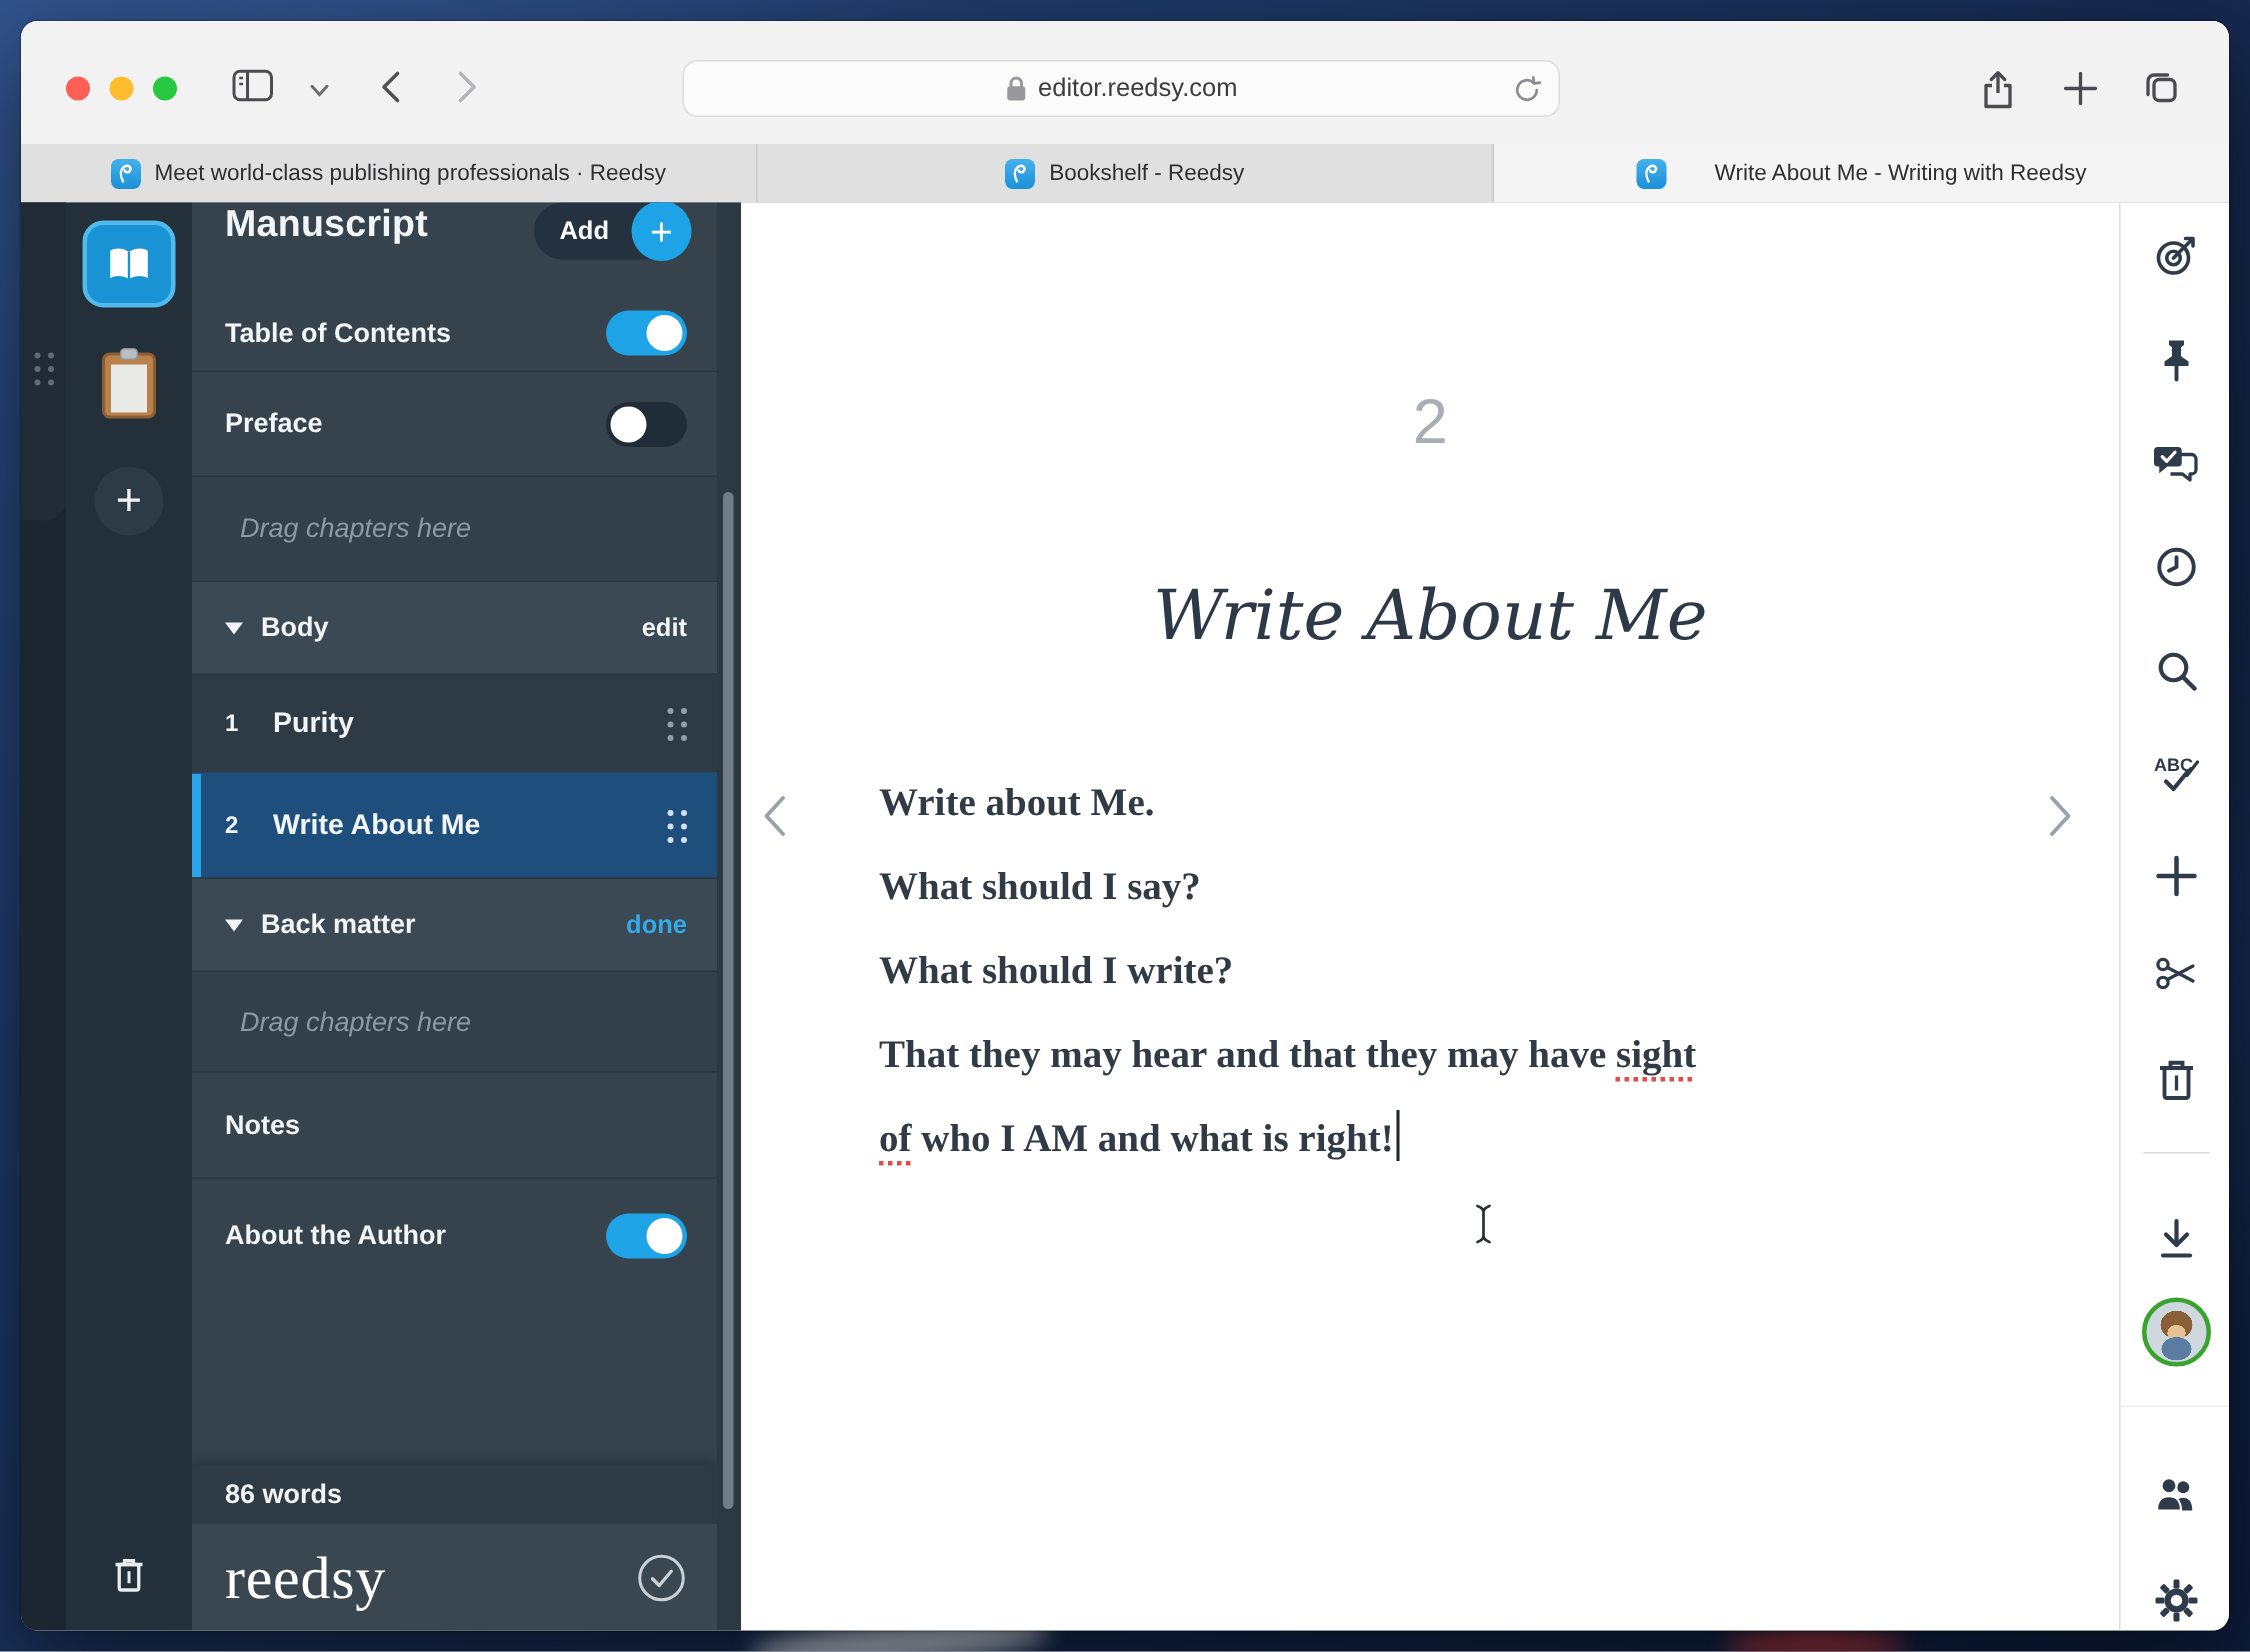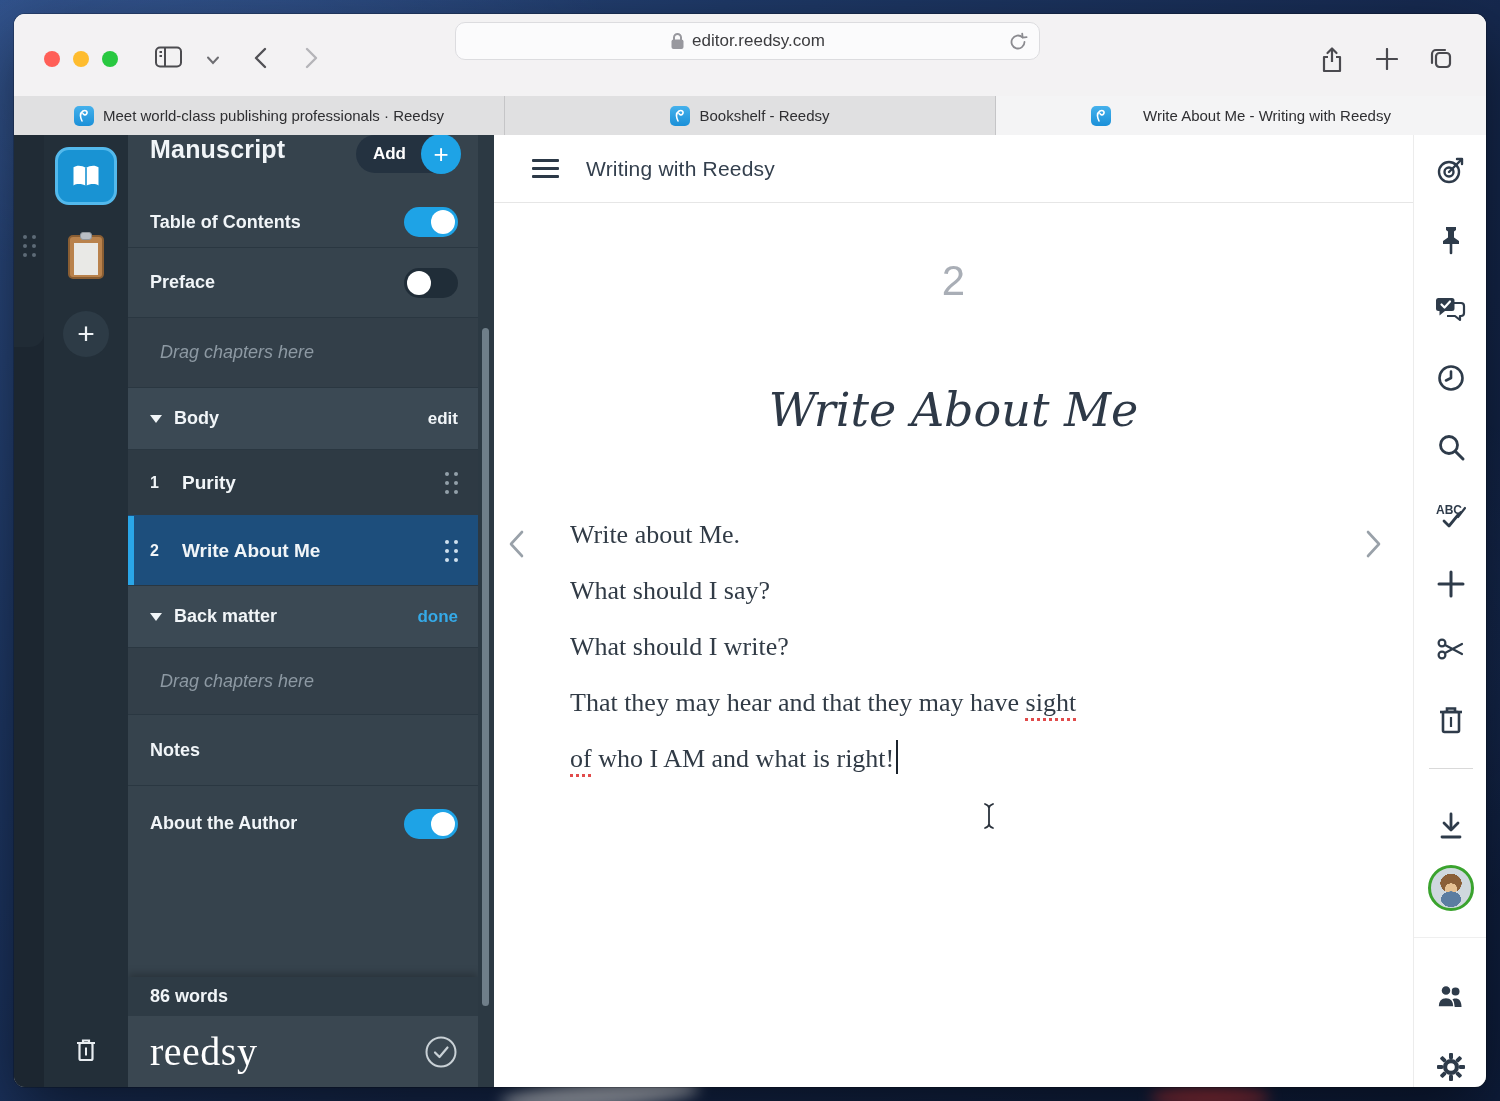--- a/index.html
+++ b/index.html
@@ -25,21 +25,21 @@
     background:#fff;
   }
 
   
   .chrome { position:relative; height:82px; background:#f3f2f3; }
   .lights { position:absolute; left:30px; top:37px; display:flex; gap:13px; }
   .light { width:16px; height:16px; border-radius:50%; }
   .chrome svg { display:block; }
   .nav-ico { position:absolute; top:32px; }
   .urlbar {
-    position:absolute; left:441px; top:8px; width:585px; height:38px;
+    position:absolute; left:441px; top:26px; width:585px; height:38px;
     background:#fbfbfc; border:1px solid #dcdcdf; border-radius:10px;
     display:flex; align-items:center; justify-content:center; gap:7px;
     color:#3c3c3f; font-size:17px;
   }
   .urlbar .reload { position:absolute; right:11px; top:9px; }
 
   
   .tabstrip { display:flex; height:39px; background:#d9d9db; }
   .tab {
     flex:1; display:flex; align-items:center; justify-content:center; gap:9px;
@@ -132,22 +132,22 @@
 
   
   .editor { flex:1; background:#fff; position:relative; }
   .ed-head { height:68px; border-bottom:1px solid #e6e6e6; display:flex; align-items:center; padding-left:38px; }
   .hamburger { width:27px; display:flex; flex-direction:column; gap:5px; }
   .hamburger i { height:3px; background:#2c3947; border-radius:1px; }
   .ed-title { margin-left:27px; font-size:21px; color:#333f4d; letter-spacing:.2px; }
   .chap-num { position:absolute; left:0; right:0; top:122px; text-align:center; font-size:42px; font-weight:300; color:#a9aeb6; }
   .chap-script { position:absolute; left:0; right:0; top:248px; text-align:center;
     font-family:"DejaVu Serif", serif; font-style:italic; font-size:46px; color:#2e3947; }
-  .prose { position:absolute; left:76px; top:372px; width:780px;
-    font-family:"Liberation Serif", serif; font-size:26px; color:#313b46; }
+  .prose { position:absolute; left:92px; top:372px; width:780px;
+    font-family:"Liberation Serif", serif; font-size:26px; color:#313b46;font-weight:bold; }
   .prose p { line-height:56px; height:56px; white-space:nowrap; }
   .miss { text-decoration:underline dotted #e14b4b 2.5px; text-underline-offset:7px; }
   .caret { display:inline-block; width:2px; height:34px; background:#1c242d; vertical-align:-7px; margin-left:2px; }
   .ibeam { position:absolute; left:487px; top:666px; }
   .nav-arrow { position:absolute; top:394px; }
   .nav-arrow.left { left:13px; } .nav-arrow.right { right:30px; }
 
   
   .tools { width:73px; background:#fff; border-left:1px solid #ececec; position:relative; }
   .tools .tico { position:absolute; left:22px; width:30px; height:30px; }
@@ -380,28 +380,20 @@
           <path d="M11 17.5 L15.5 22 L23.5 12.5" fill="none" stroke="#c9d1d6" stroke-width="2.2" stroke-linecap="round" stroke-linejoin="round"></path>
         </svg>
       </div>
     </div>
 
     <div class="scrollcol">
       <div class="thumb"></div>
     </div>
 
     <div class="editor">
-      <div class="ed-head">
-        <div class="hamburger">
-            <i></i>
-            <i></i>
-            <i></i>
-          </div>
-        <div class="ed-title">Writing with Reedsy</div>
-      </div>
 
       <div class="chap-num">2</div>
       <div class="chap-script">Write About Me</div>
 
       <div class="prose">
         <p>Write about Me.</p>
         <p>What should I say?</p>
         <p>What should I write?</p>
         <p><span>That they may hear and that they may have </span><span class="miss">sight</span></p>
         <p><span class="miss">of</span><span> who I AM and what is right!</span><span class="caret"></span></p>

